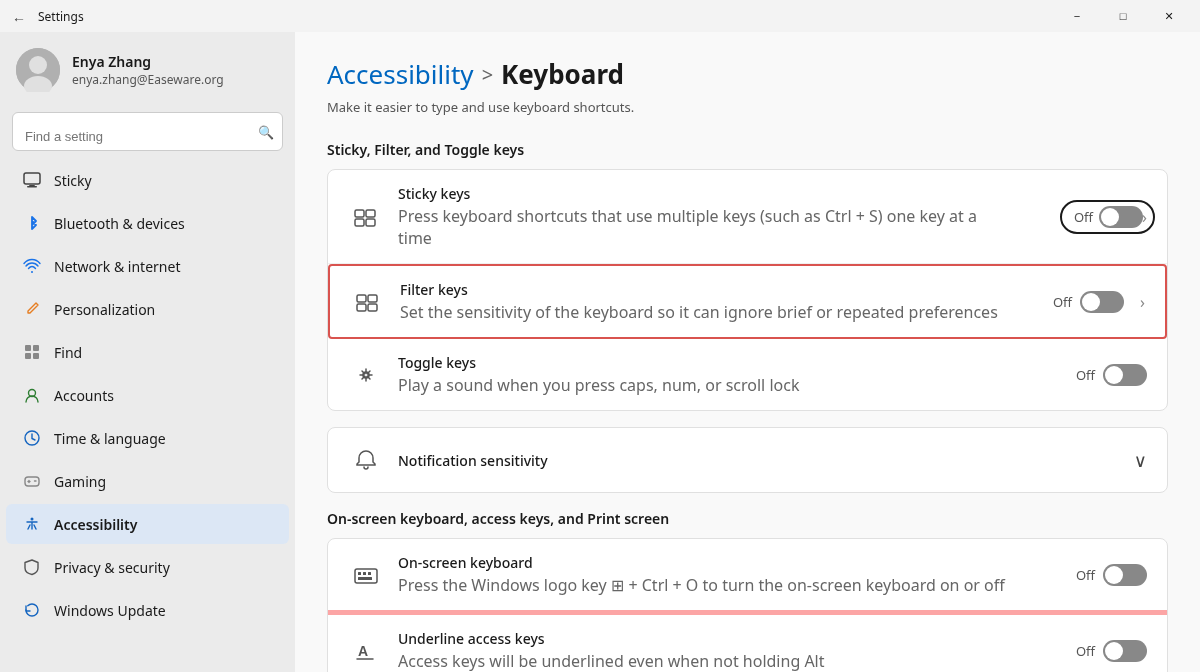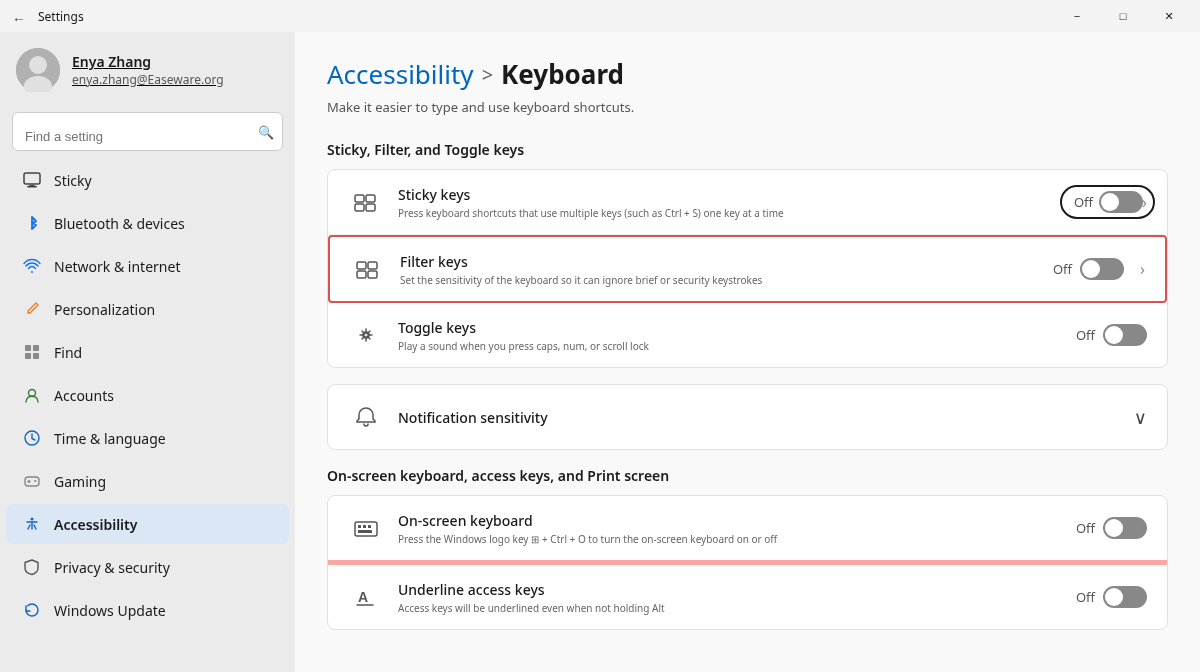--- a/index.html
+++ b/index.html
@@ -81,21 +81,20 @@
       display: flex;
       align-items: center;
       justify-content: center;
       flex-shrink: 0;
       font-size: 20px;
       color: #fff;
     }
     .sidebar-user-info {
       display: flex;
       flex-direction: column;
-      text-decoration: underline;
     }
     .sidebar-user-name {
       font-size: 14px;
       font-weight: 600;
       color: #1a1a1a;
     }
     .sidebar-user-email {
       font-size: 12px;
       color: #555;
     }
@@ -229,21 +228,21 @@
 
     .setting-text {
       flex: 1;
     }
     .setting-label {
       font-size: 14px;
       font-weight: 500;
       color: #1a1a1a;
     }
     .setting-desc {
-      font-size: 10px;
+      font-size: 16px;
       color: #666;
       margin-top: 2px;
     }
 
     .setting-control {
       display: flex;
       align-items: center;
       gap: 8px;
       flex-shrink: 0;
     }
@@ -472,21 +471,21 @@
         <div class="setting-icon">
           <svg width="28" height="28" viewBox="0 0 28 28" fill="none">
               <rect x="3" y="7" width="9" height="7" rx="1.5" stroke="#555" stroke-width="1.5"></rect>
               <rect x="14" y="7" width="9" height="7" rx="1.5" stroke="#555" stroke-width="1.5"></rect>
               <rect x="3" y="16" width="9" height="7" rx="1.5" stroke="#555" stroke-width="1.5"></rect>
               <rect x="14" y="16" width="9" height="7" rx="1.5" stroke="#555" stroke-width="1.5"></rect>
             </svg>
         </div>
         <div class="setting-text">
           <div class="setting-label">Filter keys</div>
-          <div class="setting-desc">Set the sensitivity of the keyboard so it can ignore brief or security keystrokes</div>
+          <div class="setting-desc">Set the sensitivity of the keyboard so it can ignore brief or repeated preferences</div>
         </div>
         <div class="setting-control">
           <span class="setting-control-label">Off</span>
           <div class="toggle">
             <div class="toggle-knob"></div>
           </div>
           <span class="setting-chevron">›</span>
         </div>
       </div>
 

